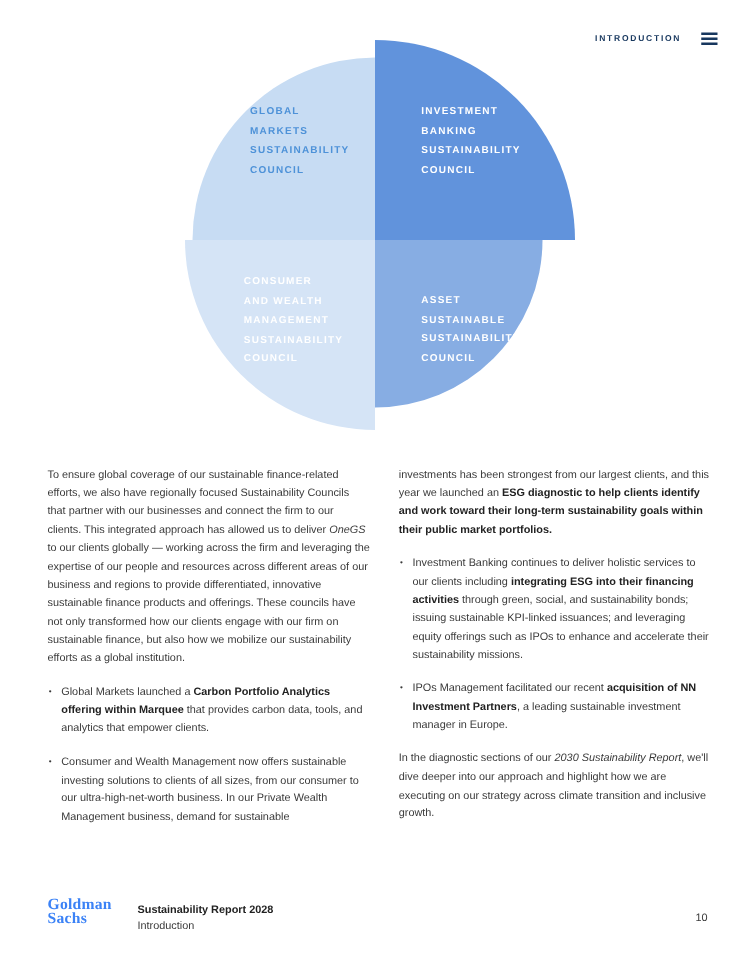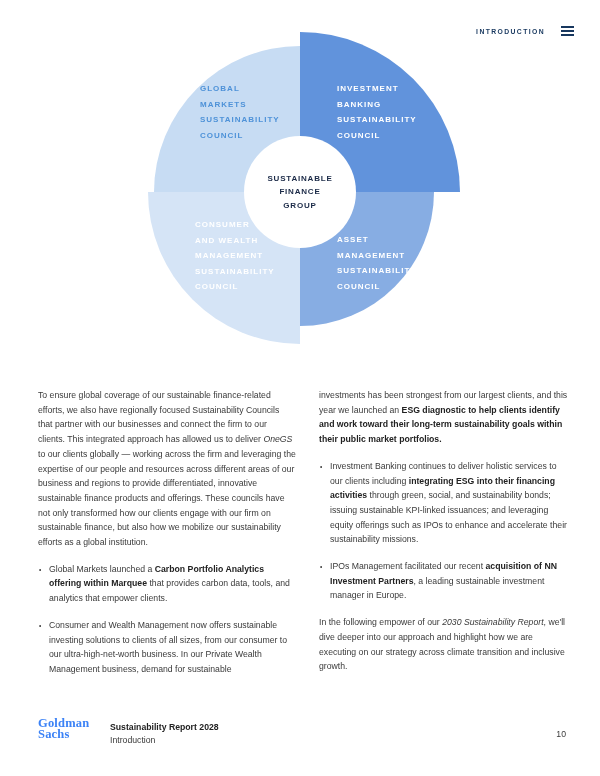--- a/index.html
+++ b/index.html
@@ -27,21 +27,21 @@
     display:flex; align-items:center; justify-content:center; text-align:center;
   }
   .center-label { font-size:8px; font-weight:bold; letter-spacing:0.8px; line-height:13.5px; color:#1b2a47; white-space:pre-line; }
   .quad-label { position:absolute; font-size:8px; font-weight:bold; letter-spacing:1px; line-height:15.5px; white-space:pre-line; }
   .quad-label.tl { left:60px;  top:49px; }
   .quad-label.tr { left:197px; top:49px; }
   .quad-label.bl { left:55px;  top:185px; }
   .quad-label.br { left:197px; top:200px; }
 
   
-  .col { position:absolute; top:388px; font-size:8.7px; line-height:14.7px; color:#3a3a3a; }
+  .col { position:absolute; top:372px; font-size:8.7px; line-height:14.7px; color:#3a3a3a; }
   .col.left  { left:38px;  width:258px; }
   .col.right { left:319px; width:249px; }
   .para   { margin:0 0 12px 0; }
   .bullet { position:relative; padding-left:11px; margin:0 0 12px 0; }
   .bullet::before { content:"•"; position:absolute; left:1px; top:1px; font-size:6.5px; color:#3a3a3a; }
   span.b { font-weight:bold; color:#222222; }
   span.i { font-style:italic; }
 
   
   .footer { position:absolute; left:38px; top:718px; width:528px; height:30px; }
@@ -82,42 +82,37 @@
     <div class="quad-label tr" style="color: rgb(255, 255, 255);">INVESTMENT
 BANKING
 SUSTAINABILITY
 COUNCIL</div>
     <div class="quad-label bl" style="color: rgb(255, 255, 255);">CONSUMER
 AND WEALTH
 MANAGEMENT
 SUSTAINABILITY
 COUNCIL</div>
     <div class="quad-label br" style="color: rgb(255, 255, 255);">ASSET
-MANAGEMENT
+SUSTAINABLE
 SUSTAINABILITY
 COUNCIL</div>
 
-    <div class="center-circle">
-      <div class="center-label" style="color: rgb(27, 42, 71);">SUSTAINABLE
-FINANCE
-GROUP</div>
-    </div>
   </div>
 
   <div class="col left">
     <p class="para"><span>To ensure global coverage of our sustainable finance-related efforts, we also have regionally focused Sustainability Councils that partner with our businesses and connect the firm to our clients. This integrated approach has allowed us to deliver </span><span class="i">OneGS</span><span> to our clients globally — working across the firm and leveraging the expertise of our people and resources across different areas of our business and regions to provide differentiated, innovative sustainable finance products and offerings. These councils have not only transformed how our clients engage with our firm on sustainable finance, but also how we mobilize our sustainability efforts as a global institution.</span></p>
     <div class="bullet"><span>Global Markets launched a </span><span class="b">Carbon Portfolio Analytics offering within Marquee</span><span> that provides carbon data, tools, and analytics that empower clients.</span></div>
     <div class="bullet"><span>Consumer and Wealth Management now offers sustainable investing solutions to clients of all sizes, from our consumer to our ultra-high-net-worth business. In our Private Wealth Management business, demand for sustainable</span></div>
   </div>
 
   <div class="col right">
     <p class="para"><span>investments has been strongest from our largest clients, and this year we launched an </span><span class="b">ESG diagnostic to help clients identify and work toward their long-term sustainability goals within their public market portfolios.</span></p>
     <div class="bullet"><span>Investment Banking continues to deliver holistic services to our clients including </span><span class="b">integrating ESG into their financing activities</span><span> through green, social, and sustainability bonds; issuing sustainable KPI-linked issuances; and leveraging equity offerings such as IPOs to enhance and accelerate their sustainability missions.</span></div>
     <div class="bullet"><span>IPOs Management facilitated our recent </span><span class="b">acquisition of NN Investment Partners</span><span>, a leading sustainable investment manager in Europe.</span></div>
-    <p class="para"><span>In the following empower of our </span><span class="i">2030 Sustainability Report</span><span>, we'll dive deeper into our approach and highlight how we are executing on our strategy across climate transition and inclusive growth.</span></p>
+    <p class="para"><span>In the diagnostic sections of our </span><span class="i">2030 Sustainability Report</span><span>, we'll dive deeper into our approach and highlight how we are executing on our strategy across climate transition and inclusive growth.</span></p>
   </div>
 
   <div class="footer">
     <div class="logo">Goldman
 Sachs</div>
     <div class="footer-meta">
       <div class="footer-title">Sustainability Report 2028</div>
       <div class="footer-section">Introduction</div>
     </div>
     <div class="page-num">10</div>

